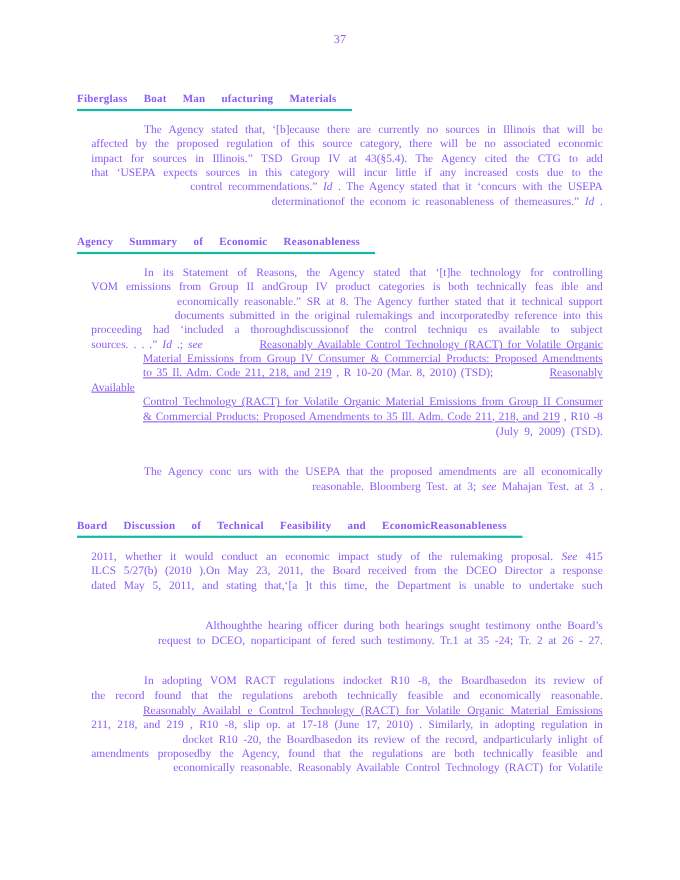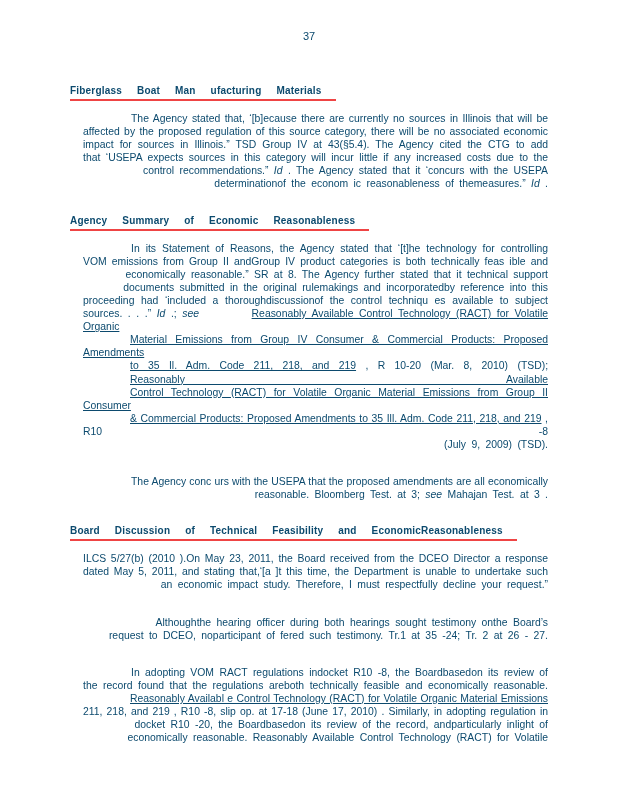--- a/index.html
+++ b/index.html
@@ -2,40 +2,40 @@
 <html><head>
 <meta charset="utf-8">
 <style>
   html,body{margin:0;padding:0;background:#ffffff;}
   .page{
     position:relative;
     width:618px;height:800px;
     background:#ffffff;
     box-sizing:border-box;
     padding:30px 70px 0 70px;
-    font-family:Liberation Sans, sans-serif;
-    color:#0c4a6e;
+    font-family:Liberation Serif, serif;
+    color:#8b5cf6;
     overflow:hidden;
   }
   .page-number{
     text-align:center;
     font-size:11px;
     line-height:13px;
     margin:0 0 42px 0;
   }
   .doc-heading{
     margin:20px 0 11px 0;
     font-weight:bold;
     font-size:10px;
     line-height:12px;
   }
   .doc-heading.indented{ }
   .doc-heading .hd{
     display:inline-block;
-    border-bottom:2px solid #ef4444;
+    border-bottom:2px solid #14b8a6;
     padding:0 14px 2px 0;
     word-spacing:12px;
     letter-spacing:0.2px;
   }
   .doc-para{
     margin:0 0 24px 0;
     font-size:10.4px;
     line-height:13.1px;
   }
   .line{ word-spacing:2.5px; text-align:right; }
@@ -78,30 +78,31 @@
         <div class="line full"><span class="un">Control Technology (RACT) for Volatile Organic Material Emissions from Group II Consumer</span></div>
         <div class="line full"><span class="un">&amp; Commercial Products: Proposed Amendments to 35 Ill. Adm. Code 211, 218, and 219</span><span class=""> , R10 -8</span></div>
         <div class="line"><span class="">(July 9, 2009) (TSD).</span></div>
       </div>
       <div class="doc-para">
         <div class="line first full"><span class="">The Agency conc urs with the USEPA that the proposed amendments are all economically</span></div>
         <div class="line"><span class="">reasonable. Bloomberg Test. at 3; </span><span class="it">see</span><span class=""> Mahajan Test. at 3 .</span></div>
       </div>
       <div class="doc-heading indented"><span class="hd">Board Discussion of Technical Feasibility and EconomicReasonableness</span></div>
       <div class="doc-para">
+        <div class="line full"><span class="">2011, whether it would conduct an economic impact study of the rulemaking proposal. </span><span class="it">See</span><span class=""> 415</span></div>
         <div class="line full"><span class="">ILCS 5/27(b) (2010 ).On May 23, 2011, the Board received from the DCEO Director a response</span></div>
         <div class="line full"><span class="">dated May 5, 2011, and stating that,‘[a ]t this time, the Department is unable to undertake such</span></div>
-        <div class="line"><span class="">an economic impact study. Therefore, I must respectfully decline your request.”</span></div>
       </div>
       <div class="doc-para">
         <div class="line first"><span class="">Althoughthe hearing officer during both hearings sought testimony onthe Board’s</span></div>
         <div class="line"><span class="">request to DCEO, noparticipant of fered such testimony. Tr.1 at 35 -24; Tr. 2 at 26 - 27.</span></div>
       </div>
       <div class="doc-para">
         <div class="line first full"><span class="">In adopting VOM RACT regulations indocket R10 -8, the Boardbasedon its review of</span></div>
         <div class="line full"><span class="">the record found that the regulations areboth technically feasible and economically reasonable.</span></div>
         <div class="line full"><span class="un">Reasonably Availabl e Control Technology (RACT) for Volatile Organic Material Emissions</span></div>
         <div class="line full"><span class="">211, 218, and 219 , R10 -8, slip op. at 17-18 (June 17, 2010) . Similarly, in adopting regulation in</span></div>
         <div class="line"><span class="">docket R10 -20, the Boardbasedon its review of the record, andparticularly inlight of</span></div>
+        <div class="line full"><span class="">amendments proposedby the Agency, found that the regulations are both technically feasible and</span></div>
         <div class="line"><span class="">economically reasonable. Reasonably Available Control Technology (RACT) for Volatile</span></div>
       </div>
     </div>
 </div>
 
 </body></html>

